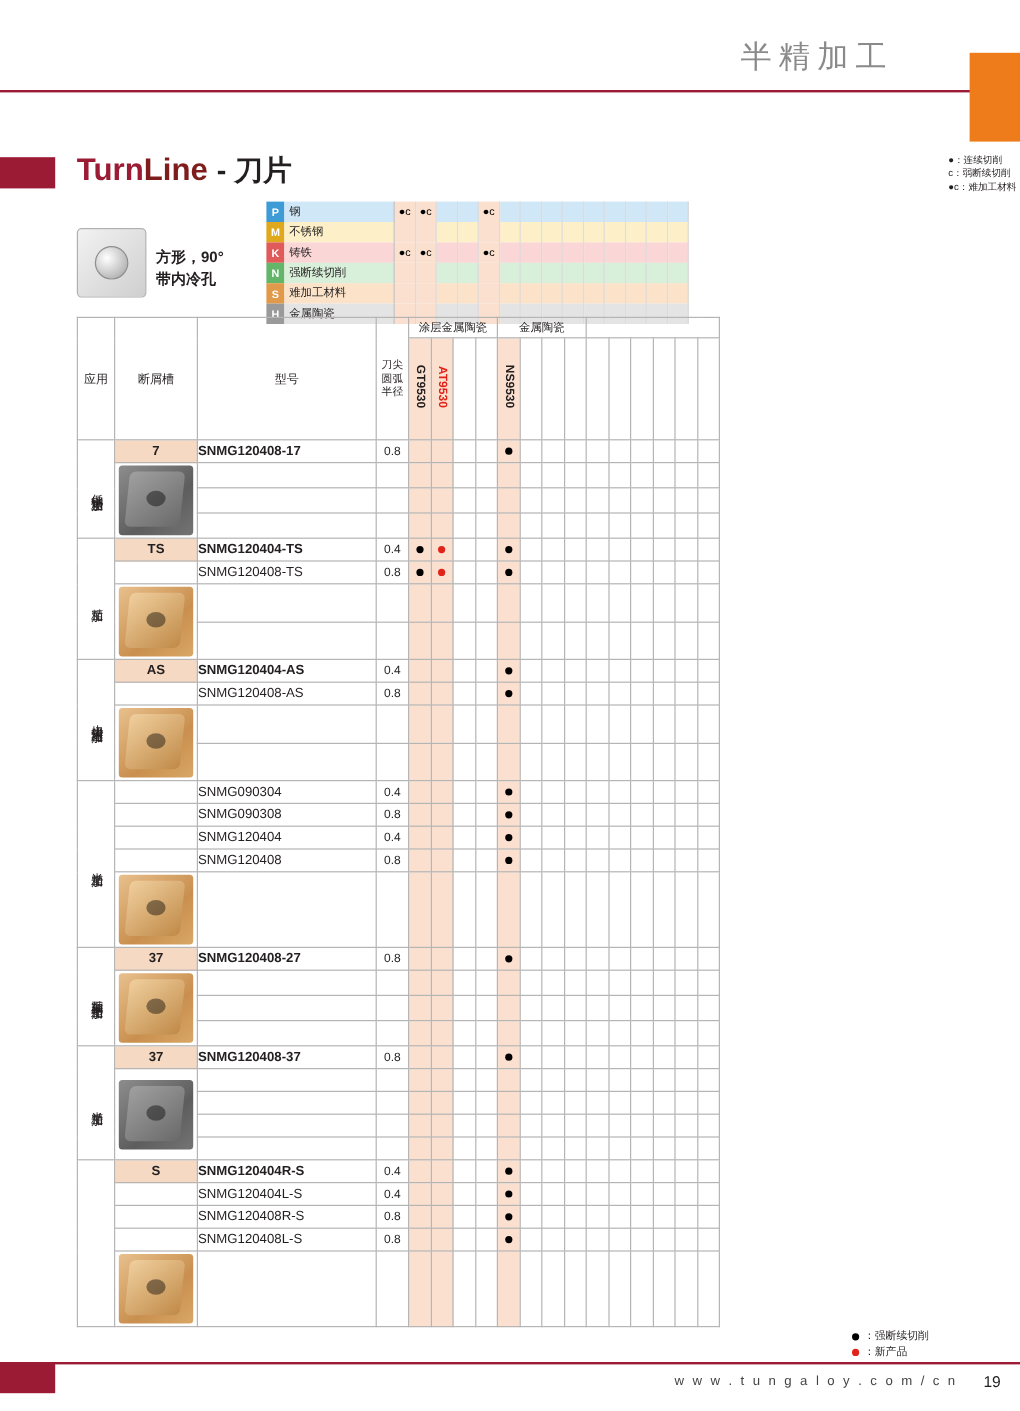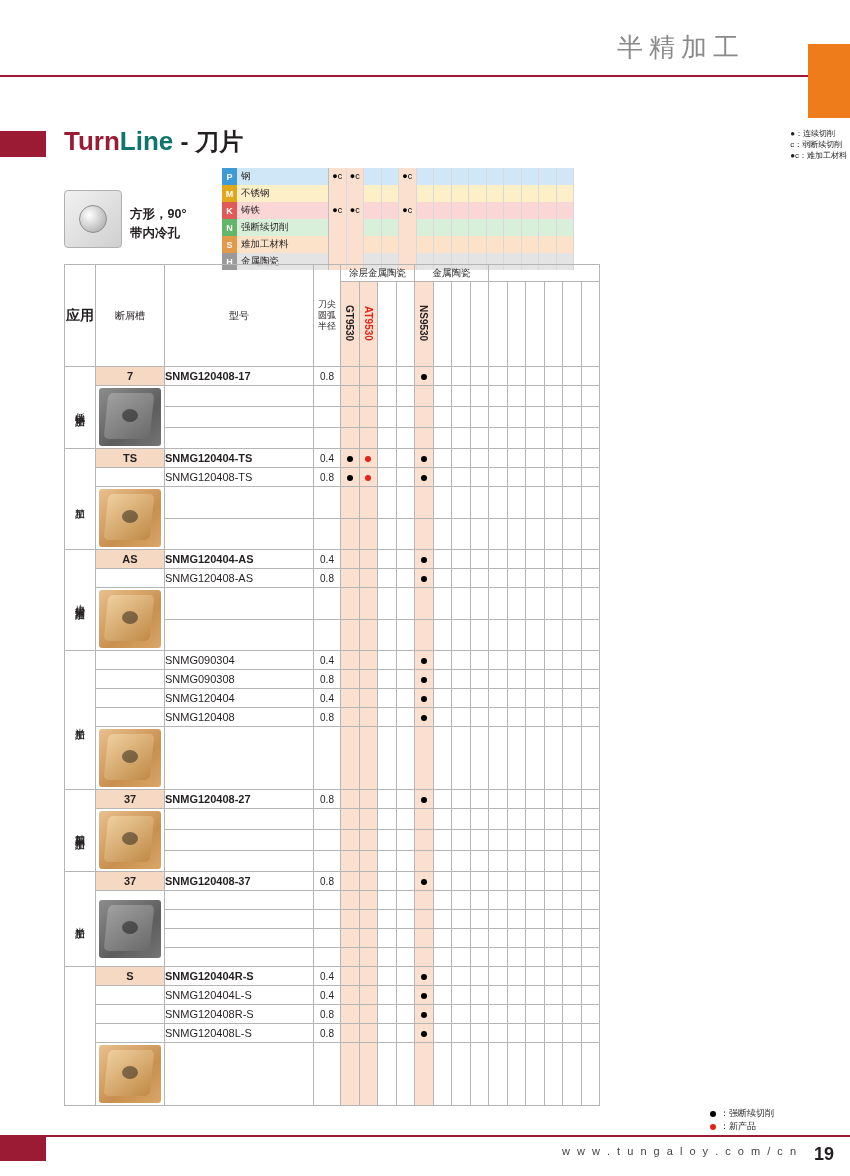--- a/index.html
+++ b/index.html
@@ -25,21 +25,21 @@
   }
 
   
   .title-red{
     position:absolute;left:0;top:131px;width:46px;height:26px;background:#9b1b35;
   }
   .title-main{
     position:absolute;left:64px;top:126px;font-size:26px;font-weight:bold;
   }
   .title-main .t1{color:#9b1b35;}
-  .title-main .t2{color:#0f766e;}
+  .title-main .t2{color:#7f1d1d;}
   .title-main .t3{color:#231f20;font-size:24px;}
 
   .legend-top{
     position:absolute;right:3px;top:128px;font-size:8px;line-height:11px;color:#231f20;text-align:left;
   }
 
   
   .shape-box{
     position:absolute;left:64px;top:190px;width:56px;height:56px;
     background:linear-gradient(135deg,#f2f2f2,#cfcfcf);
@@ -148,21 +148,21 @@
   .foot-rule{
     position:absolute;left:0;top:1135px;width:850px;height:2px;background:#9b1b35;
   }
   .foot-red{
     position:absolute;left:0;top:1135px;width:46px;height:26px;background:#9b1b35;
   }
   .foot-url{
     position:absolute;right:52px;top:1145px;font-size:11px;letter-spacing:2px;color:#444;
   }
   .foot-page{
-    position:absolute;right:16px;top:1144px;font-size:18px;font-weight:bold;color:#231f20;
+    position:absolute;right:16px;top:1144px;font-size:13px;font-weight:normal;color:#231f20;
   }
 </style>
 </head>
 <body>
 
 <div class="hdr-title">半精加工</div>
 <div class="hdr-rule"></div>
 <div class="hdr-orange"></div>
 
 <div class="title-red"></div>
@@ -316,21 +316,21 @@
         <div class="c" style="background: rgb(228, 228, 228);"></div>
         <div class="c" style="background: rgb(228, 228, 228);"></div>
       </div>
     </div>
   </div>
 
 <table class="main">
   <thead>
     <tr>
       <td rowspan="2" class="col-app hdr-cell">
-        <div class="app-hdr" style="font-size:14px;font-weight:bold;">应用</div>
+        <div class="app-hdr" style="font-size:10px;">应用</div>
       </td>
       <td rowspan="2" class="col-chip hdr-cell">
         <div>断屑槽</div>
       </td>
       <td rowspan="2" class="col-model hdr-cell">
         <div>型号</div>
       </td>
       <td rowspan="2" class="col-rad hdr-cell">
         <div style="font-size:9px;line-height:11px;">刀尖<br>圆弧<br>半径</div>
       </td>

